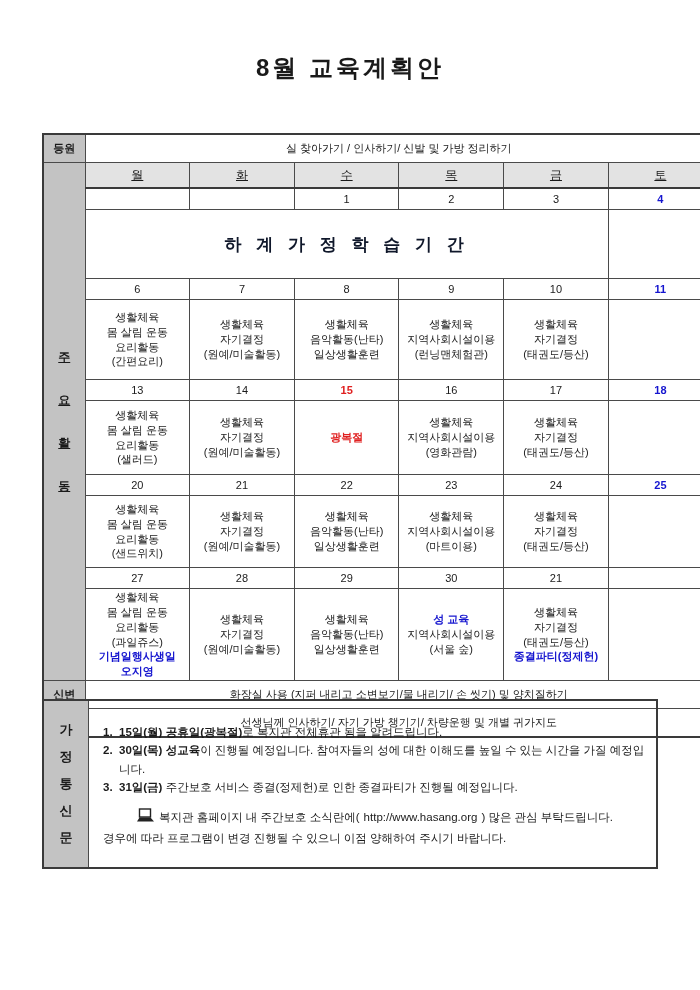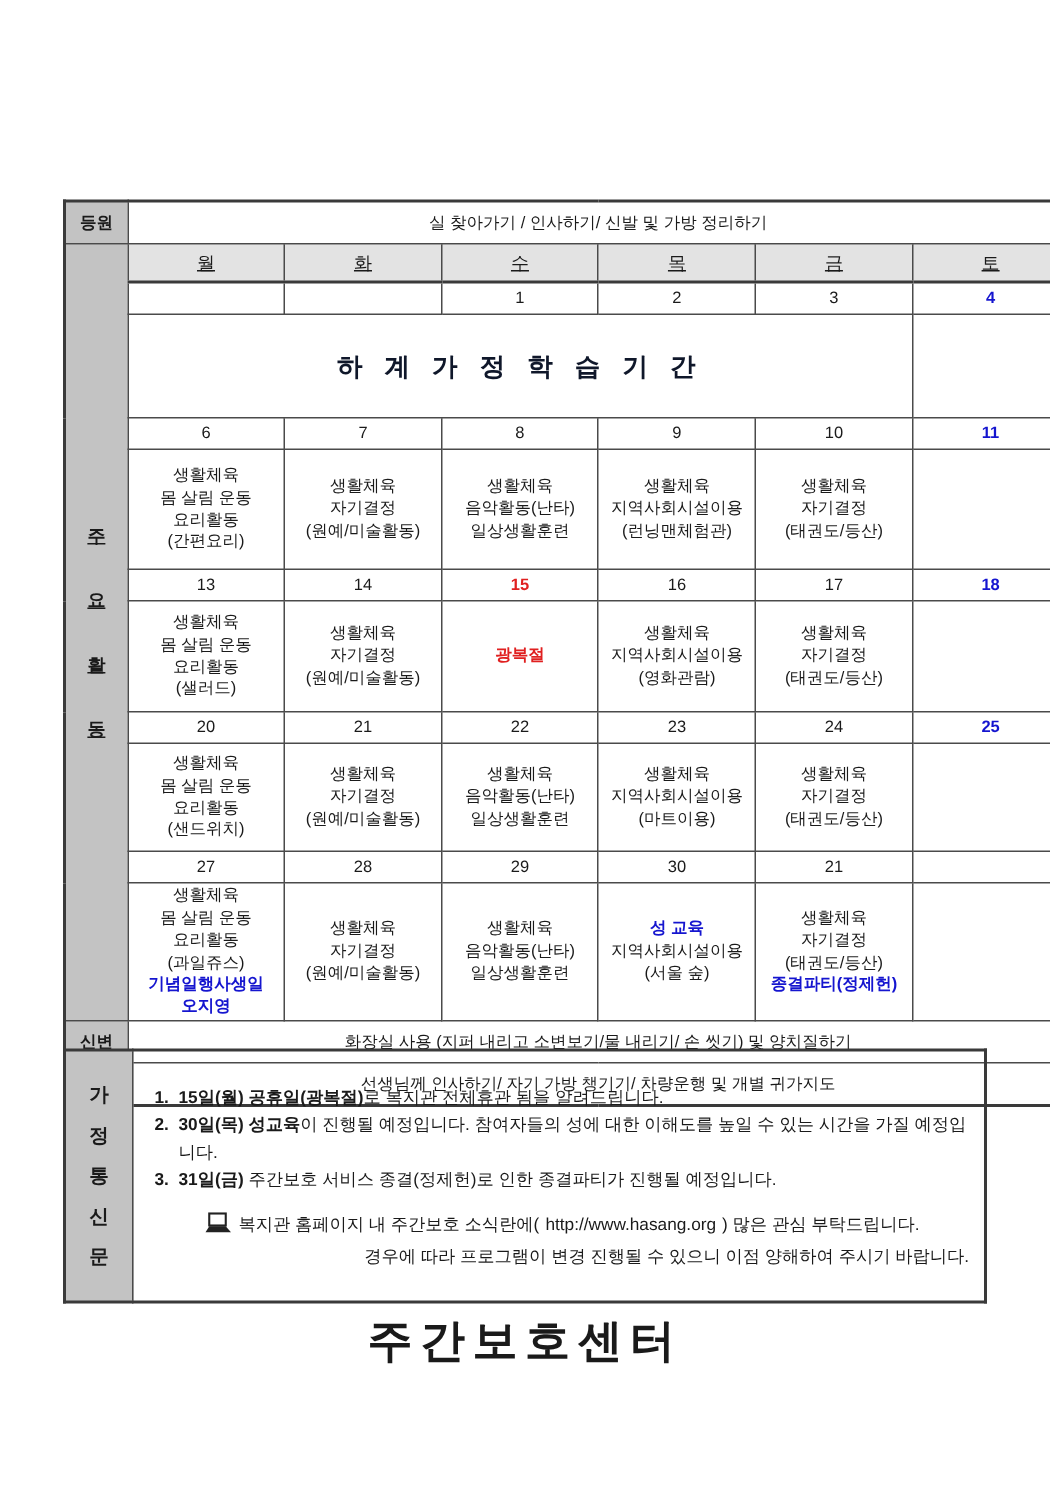--- a/index.html
+++ b/index.html
@@ -46,31 +46,32 @@
     border-collapse:collapse;table-layout:fixed;border:2px solid #3a3a3a;
   }
   table.notice-tbl td{border:1px solid #4a4a4a;vertical-align:middle;}
   td.notice-side{width:42px;background:#c3c3c3;font-weight:bold;font-size:13px;text-align:center;}
   td.notice-body{padding:10px 10px 8px 14px;font-size:11.5px;line-height:1.6;text-align:left;}
   .n-item{display:flex;align-items:flex-start;}
   .n-num{width:16px;flex:none;font-weight:bold;}
   .n-bold{font-weight:bold;}
   .web-line{display:flex;align-items:flex-start;justify-content:center;gap:4px;margin-top:12px;white-space:nowrap;}
   .web-line .url{font-weight:normal;}
-  .web-note{text-align:right;margin-top:2px;}
+  .web-note{text-align:left;margin-top:2px;}
   .footer{
     position:absolute;top:874px;left:0;width:100%;text-align:center;
     font-size:30px;font-weight:bold;letter-spacing:5px;
   }
 </style>
 </head>
 <body>
 
 <div class="page">
 
+  <h1 class="title">8월 교육계획안</h1>
 
   <table class="cal">
     <colgroup>
         <col class="c-side">
         <col>
         <col>
         <col>
         <col>
         <col>
         <col>
@@ -319,15 +320,14 @@
           <span>복지관 홈페이지 내 주간보호 소식란에(</span>
               <span class="url">http://www.hasang.org</span>
               <span>) 많은 관심 부탁드립니다.</span>
         </div>
         <div class="web-note">경우에 따라 프로그램이 변경 진행될 수 있으니 이점 양해하여 주시기 바랍니다.</div>
       </td>
     </tr>
   </tbody>
     </table>
 
-  <div class="footer">주간보호센터</div>
 
 </div>
 
 </body></html>

